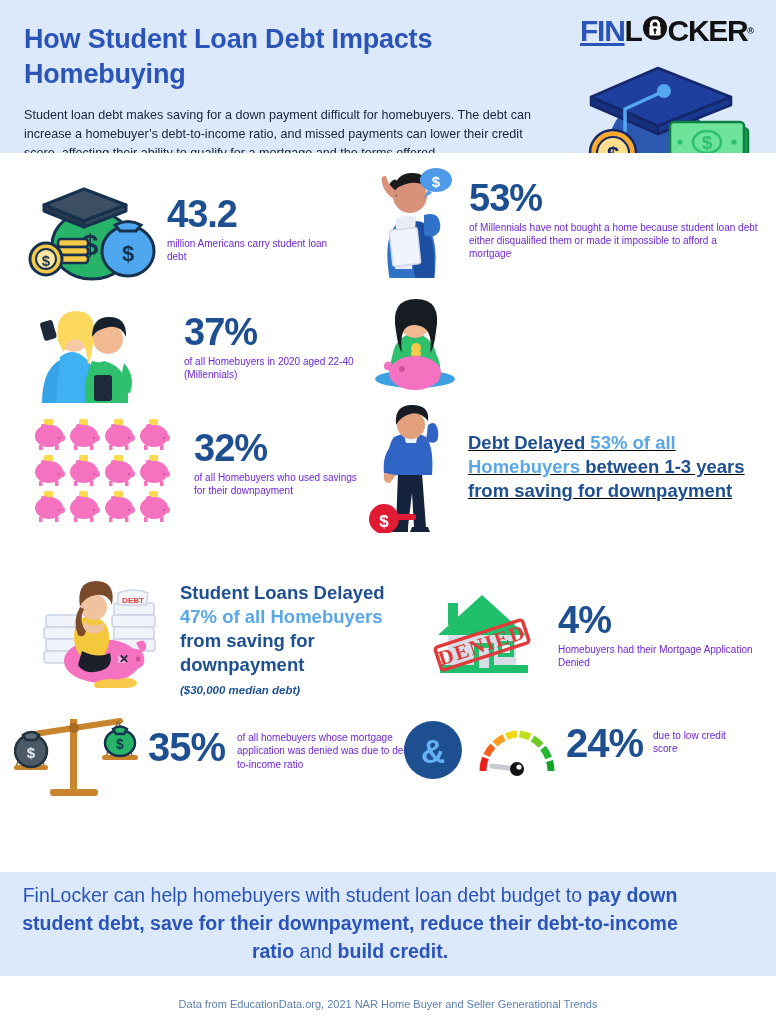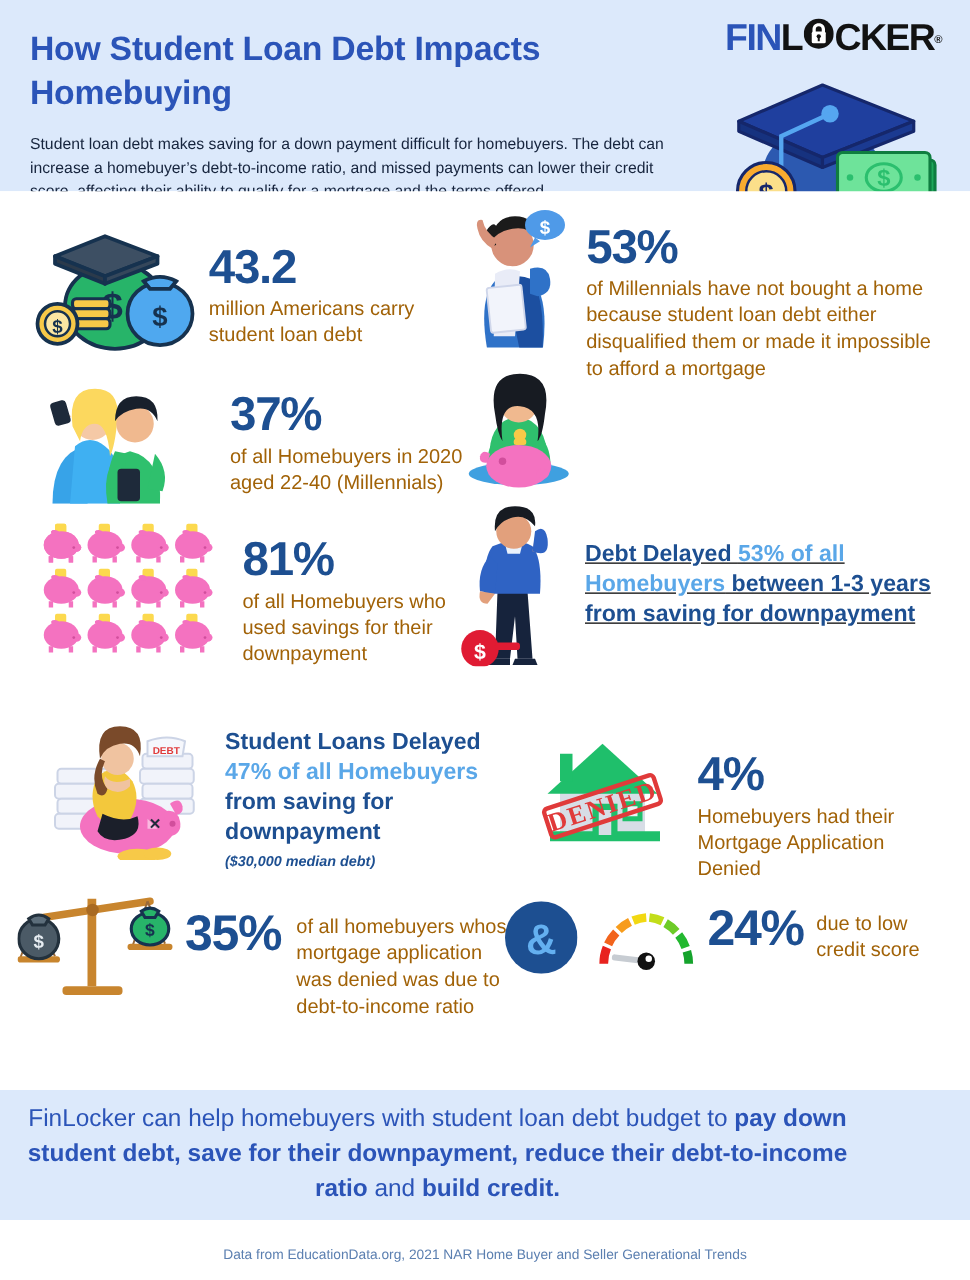--- a/index.html
+++ b/index.html
@@ -33,21 +33,21 @@
     font-size: 12.6px;
     line-height: 1.50;
   }
   .logo {
     position: absolute;
     top: 14px; right: 22px;
     display: flex; align-items: center;
     font-size: 30px; font-weight: 800;
     letter-spacing: -1.3px;
   }
-  .logo .fin { color: #2b54b8; }
+  .logo .fin { color: #2b54b8; text-decoration: underline; }
   .logo .lock-word { color: #121212; display:flex; align-items:center; }
   .logo .lock-glyph { display:inline-block; margin: 0 1px; }
   .logo .reg { font-size: 9px; color:#121212; vertical-align: super; font-weight: 600; letter-spacing:0;}
 
   .header-art { position:absolute; right: 20px; top: 52px; width: 210px; height: 132px; }
 
   
   .body { position: relative; height: 682px; background:#fff; }
   .stat {
     position: absolute;
@@ -57,22 +57,22 @@
   .stat .art { flex: 0 0 auto; position: relative; }
   .stat .txt { padding-left: 10px; }
   .big-num {
     color: #1d4f91;
     font-weight: bold;
     font-size: 38px;
     line-height: 1.02;
     letter-spacing: -1px;
   }
   .desc {
-    color: #a16207;
-    font-size: 16px;
+    color: #6d28d9;
+    font-size: 10px;
     line-height: 1.33;
     margin-top: 3px;
   }
   .headline {
     color: #1d4f91;
     font-weight: bold;
     font-size: 18.5px;
     line-height: 1.30;
   }
   .headline .lite { color: #5aa7e8; }
@@ -272,21 +272,21 @@
           <use href="#pigrow" x="35" y="36"></use>
           <use href="#pigrow" x="70" y="36"></use>
           <use href="#pigrow" x="105" y="36"></use>
           <use href="#pigrow" x="0" y="72"></use>
           <use href="#pigrow" x="35" y="72"></use>
           <use href="#pigrow" x="70" y="72"></use>
           <use href="#pigrow" x="105" y="72"></use>
         </svg>
       </div>
       <div class="txt" style="padding-top:14px; padding-left:18px;">
-        <div class="big-num">81%</div>
+        <div class="big-num">32%</div>
         <div class="desc" style="width:172px;">of all Homebuyers who used savings for their downpayment</div>
       </div>
     </div>
 
     <div class="stat" style="left:368px; top:250px; width:400px;">
       <div class="art">
         <svg width="86" height="130" viewBox="0 0 86 130">
           <path d="M30 70 q14 -4 24 0 l4 54 -12 0 -2 -34 -4 34 -12 0z" fill="#16233c"></path>
           <path d="M24 124 l16 0 0 5 -18 0z" fill="#16233c"></path>
           <path d="M44 124 l16 0 2 5 -20 0z" fill="#16233c"></path>

